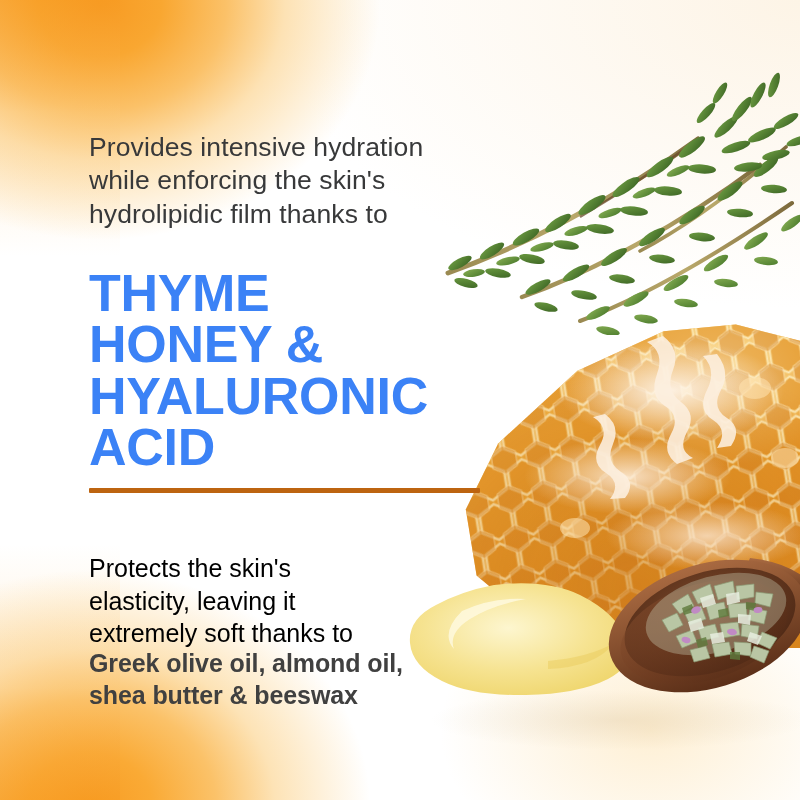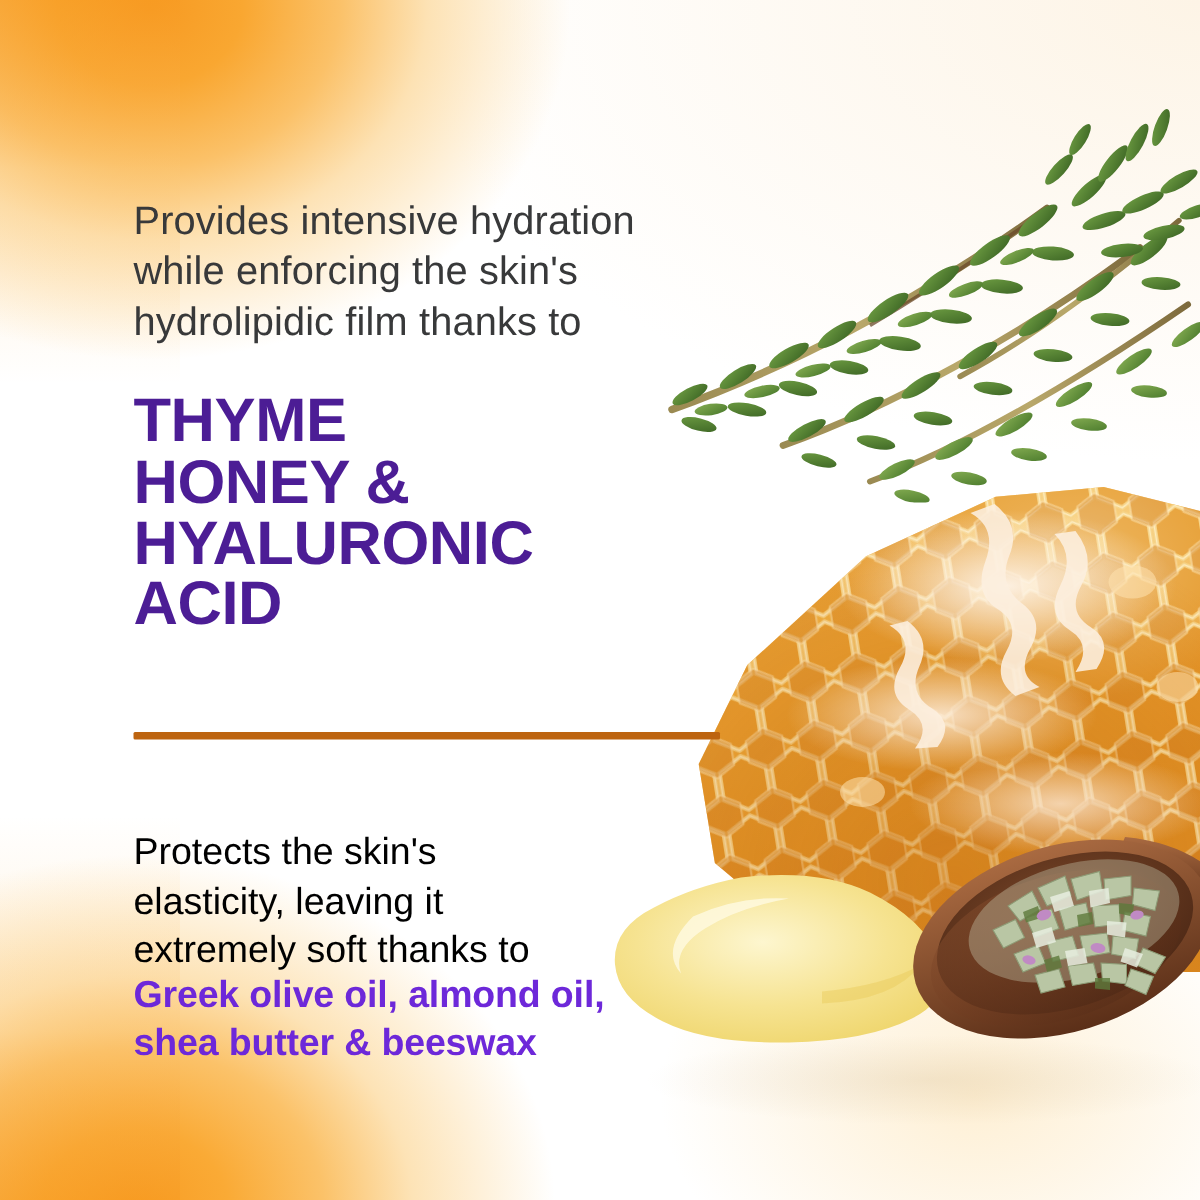--- a/index.html
+++ b/index.html
@@ -91,42 +91,42 @@
 
   .intro{
     position:absolute;top:104px;left:0;width:400px;
     font-size:26.5px;line-height:1.28;
     color:#38393a;font-weight:400;letter-spacing:.1px;
     white-space:pre-line;
   }
 
   .headline{
     position:absolute;top:233px;left:0;width:430px;
-    font-size:41px;line-height:.99;
+    font-size:52px;line-height:.99;
     font-weight:700;letter-spacing:-.3px;
-    color:#4c1d95;
+    color:#3b82f6;
     white-space:pre-line;
   }
 
   .rule{
     position:absolute;top:488px;left:0;width:391px;height:5px;
     background:#bd6410;border-radius:1px;
   }
 
   .body-copy{
     position:absolute;top:527px;left:0;width:400px;
     font-size:25px;line-height:1.3;
     color:#000000;font-weight:400;
     white-space:pre-line;
   }
 
   .ingredients{
     position:absolute;top:622px;left:0;width:410px;
     font-size:25px;line-height:1.28;
-    color:#6d28d9;font-weight:700;letter-spacing:-.1px;
+    color:#404040;font-weight:700;letter-spacing:-.1px;
     white-space:pre-line;
   }
 </style>
 </head>
 <body>
 
 <div class="canvas">
 
   <div class="bg-base"></div>
   <div class="bg-corner-tl"></div>

